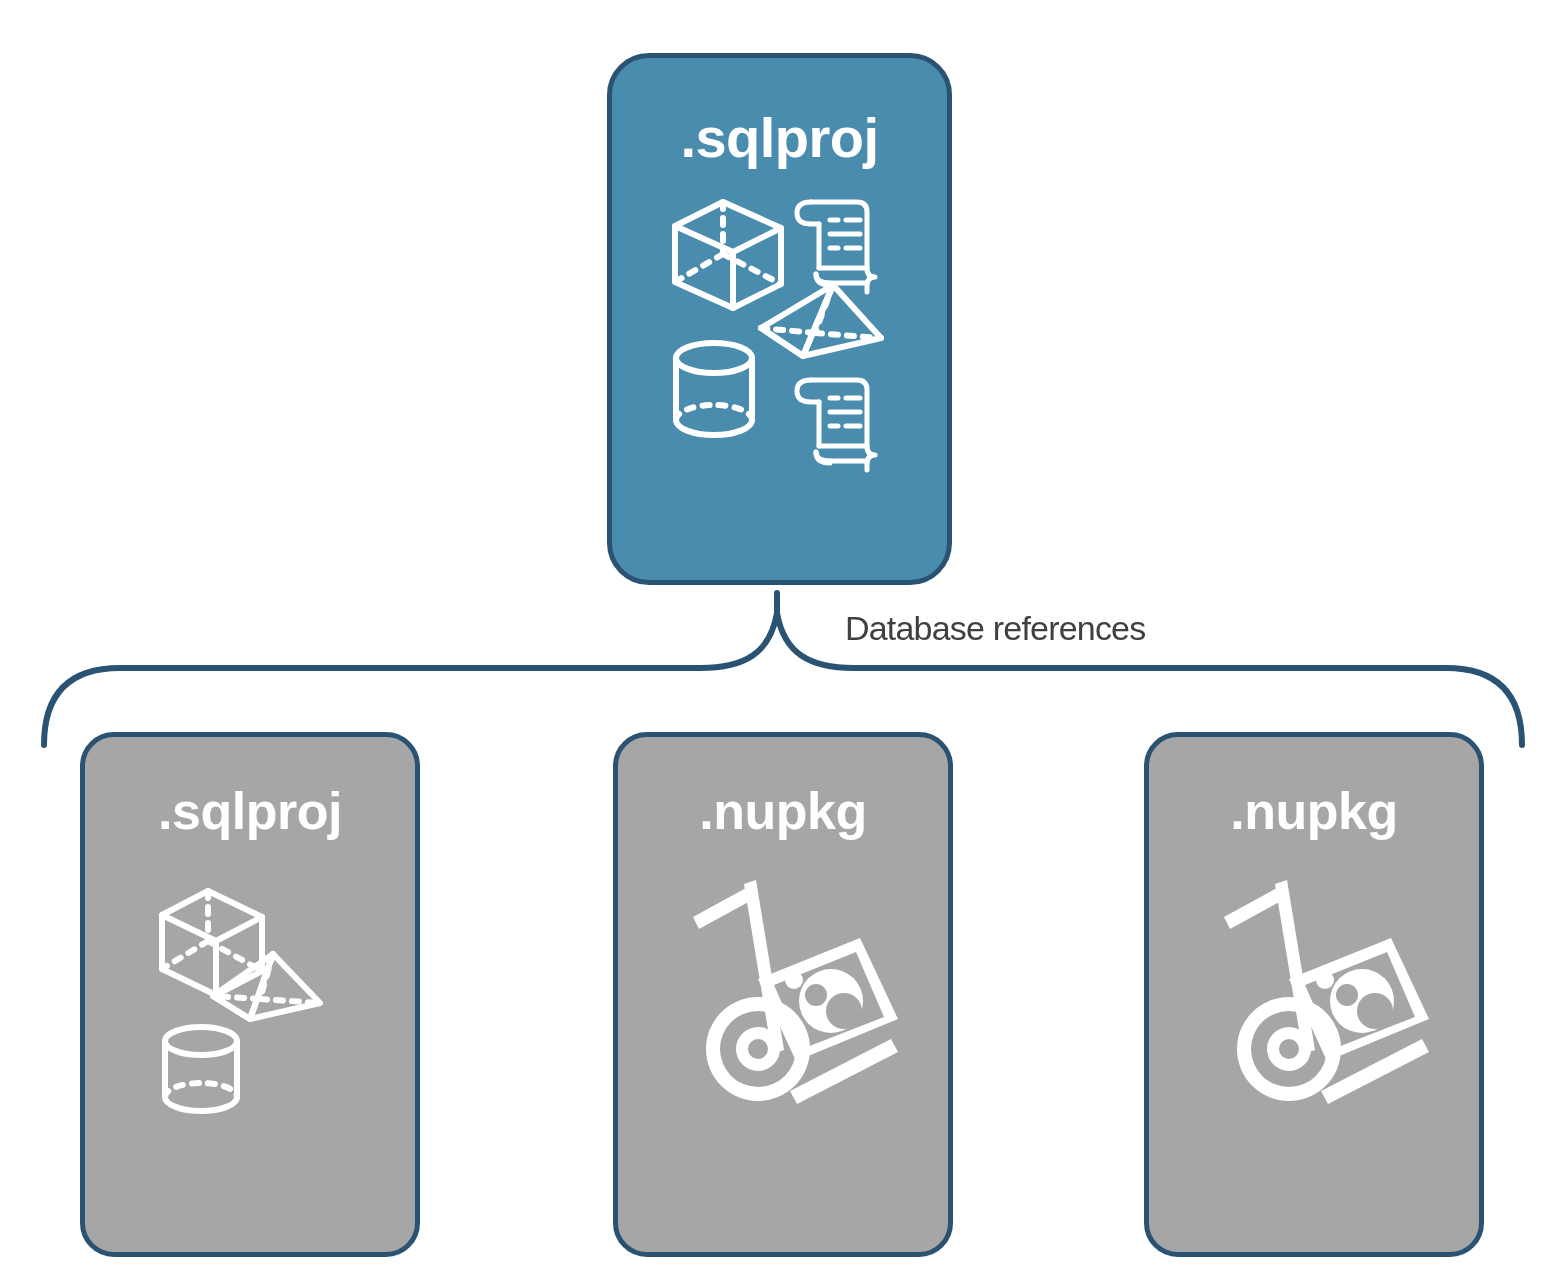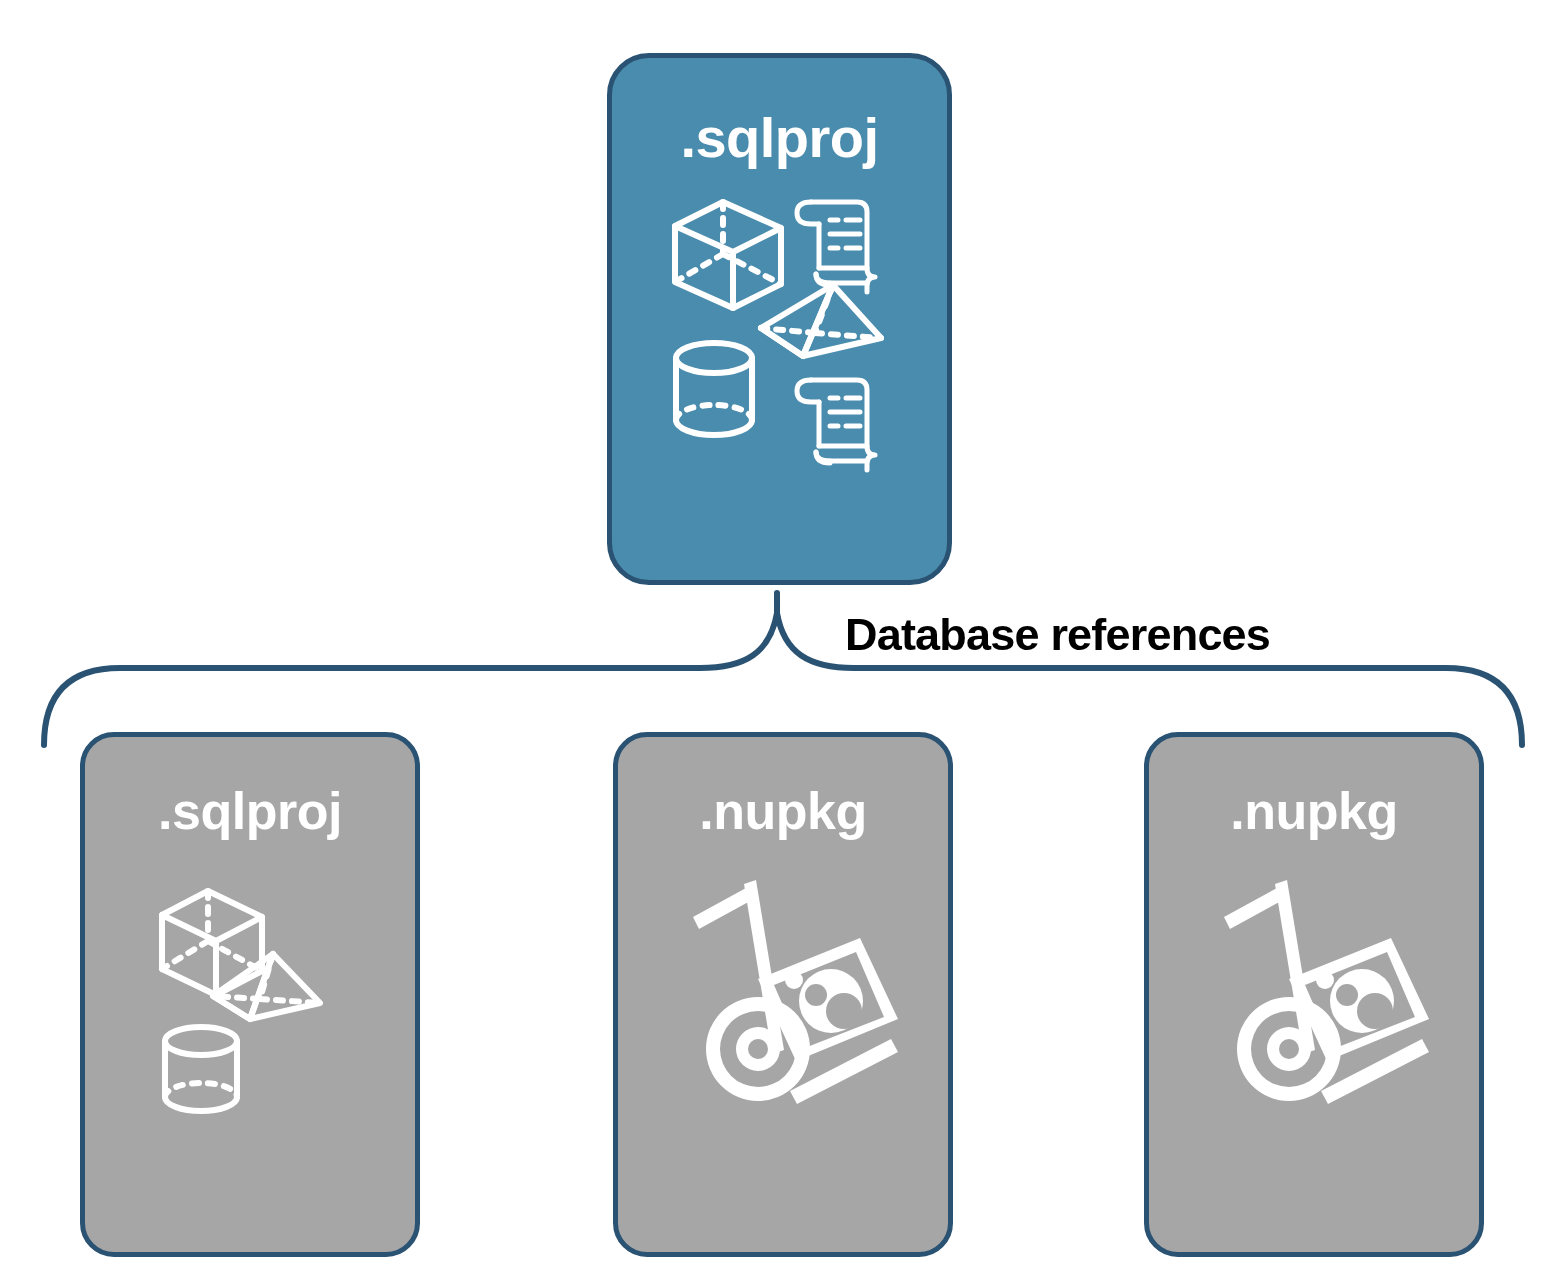--- a/index.html
+++ b/index.html
@@ -93,23 +93,23 @@
     top: 0;
     width: 1566px;
     height: 1274px;
     pointer-events: none;
   }
 
   .brace-label {
     position: absolute;
     left: 845px;
     top: 586px;
-    font-size: 45px;
-    font-weight: bold;
-    color: #000000;
+    font-size: 34px;
+    font-weight: normal;
+    color: #404040;
     letter-spacing: -0.8px;
     white-space: nowrap;
     user-select: none;
   }
 </style>
 </head>
 <body>
 
 <div id="stage">
 

